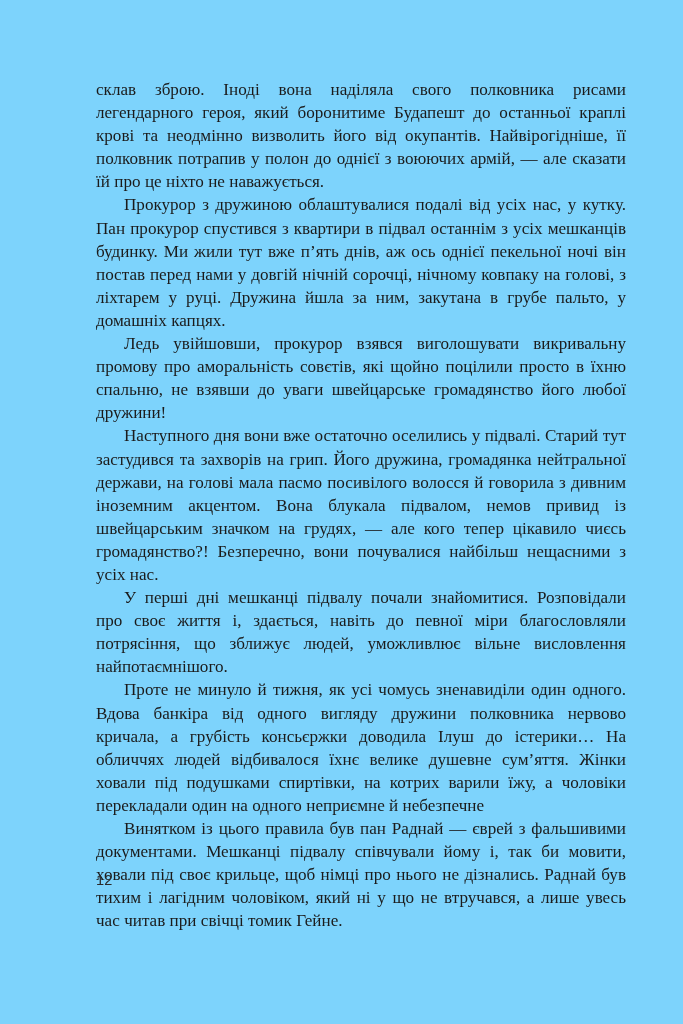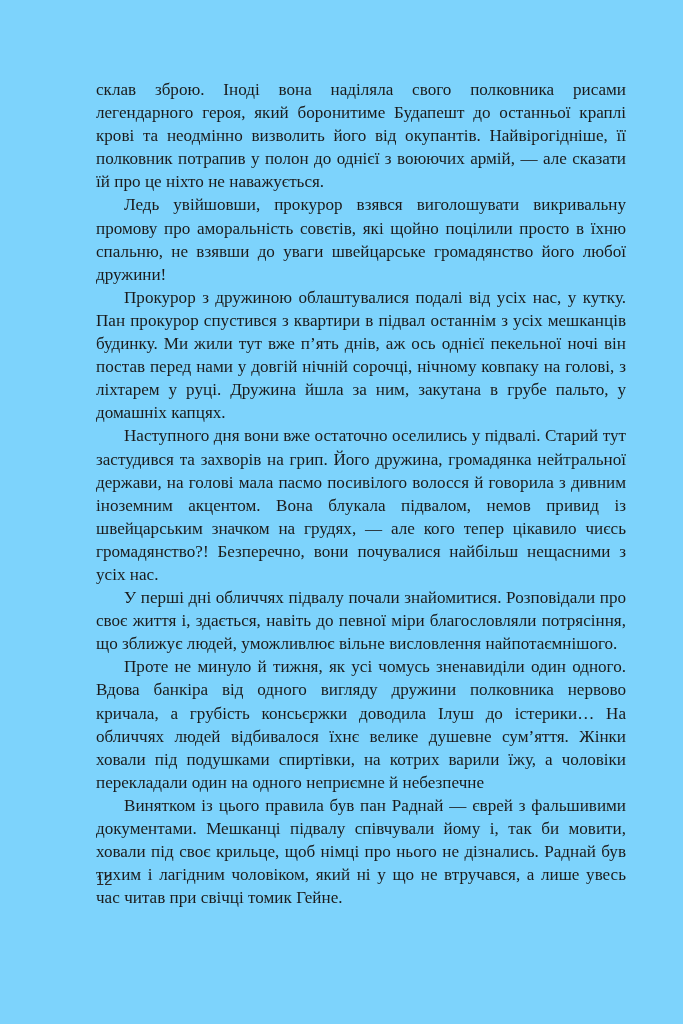--- a/index.html
+++ b/index.html
@@ -53,23 +53,23 @@
     letter-spacing: 0.2px;
   }
 </style>
 </head>
 <body>
 
 <div class="page">
 
   <div class="text-column">
     <p class="para no-indent">склав зброю. Іноді вона наділяла свого полковника рисами легендарного героя, який боронитиме Будапешт до останньої краплі крові та неодмінно визволить його від окупантів. Найвірогідніше, її полковник потрапив у полон до однієї з воюючих армій, — але сказати їй про це ніхто не наважується.</p>
+    <p class="para">Прокурор з дружиною облаштувалися подалі від усіх нас, у кутку. Пан прокурор спустився з квартири в підвал останнім з усіх мешканців будинку. Ми жили тут вже п’ять днів, аж ось однієї пекельної ночі він постав перед нами у довгій нічній сорочці, нічному ковпаку на голові, з ліхтарем у руці. Дружина йшла за ним, закутана в грубе пальто, у домашніх капцях.</p>
     <p class="para">Ледь увійшовши, прокурор взявся виголошувати викривальну промову про аморальність совєтів, які щойно поцілили просто в їхню спальню, не взявши до уваги швейцарське громадянство його любої дружини!</p>
-    <p class="para">Прокурор з дружиною облаштувалися подалі від усіх нас, у кутку. Пан прокурор спустився з квартири в підвал останнім з усіх мешканців будинку. Ми жили тут вже п’ять днів, аж ось однієї пекельної ночі він постав перед нами у довгій нічній сорочці, нічному ковпаку на голові, з ліхтарем у руці. Дружина йшла за ним, закутана в грубе пальто, у домашніх капцях.</p>
     <p class="para">Наступного дня вони вже остаточно оселились у підвалі. Старий тут застудився та захворів на грип. Його дружина, громадянка нейтральної держави, на голові мала пасмо посивілого волосся й говорила з дивним іноземним акцентом. Вона блукала підвалом, немов привид із швейцарським значком на грудях, — але кого тепер цікавило чиєсь громадянство?! Безперечно, вони почувалися найбільш нещасними з усіх нас.</p>
-    <p class="para">У перші дні обличчях підвалу почали знайомитися. Розповідали про своє життя і, здається, навіть до певної міри благословляли потрясіння, що зближує людей, уможливлює вільне висловлення найпотаємнішого.</p>
+    <p class="para">У перші дні мешканці підвалу почали знайомитися. Розповідали про своє життя і, здається, навіть до певної міри благословляли потрясіння, що зближує людей, уможливлює вільне висловлення найпотаємнішого.</p>
     <p class="para">Проте не минуло й тижня, як усі чомусь зненавиділи один одного. Вдова банкіра від одного вигляду дружини полковника нервово кричала, а грубість консьєржки доводила Ілуш до істерики… На обличчях людей відбивалося їхнє велике душевне сум’яття. Жінки ховали під подушками спиртівки, на котрих варили їжу, а чоловіки перекладали один на одного неприємне й небезпечне</p>
     <p class="para">Винятком із цього правила був пан Раднай — єврей з фальшивими документами. Мешканці підвалу співчували йому і, так би мовити, ховали під своє крильце, щоб німці про нього не дізнались. Раднай був тихим і лагідним чоловіком, який ні у що не втручався, а лише увесь час читав при свічці томик Гейне.</p>
   </div>
 
   <div class="page-number">12</div>
 
 </div>
 
 </body></html>

